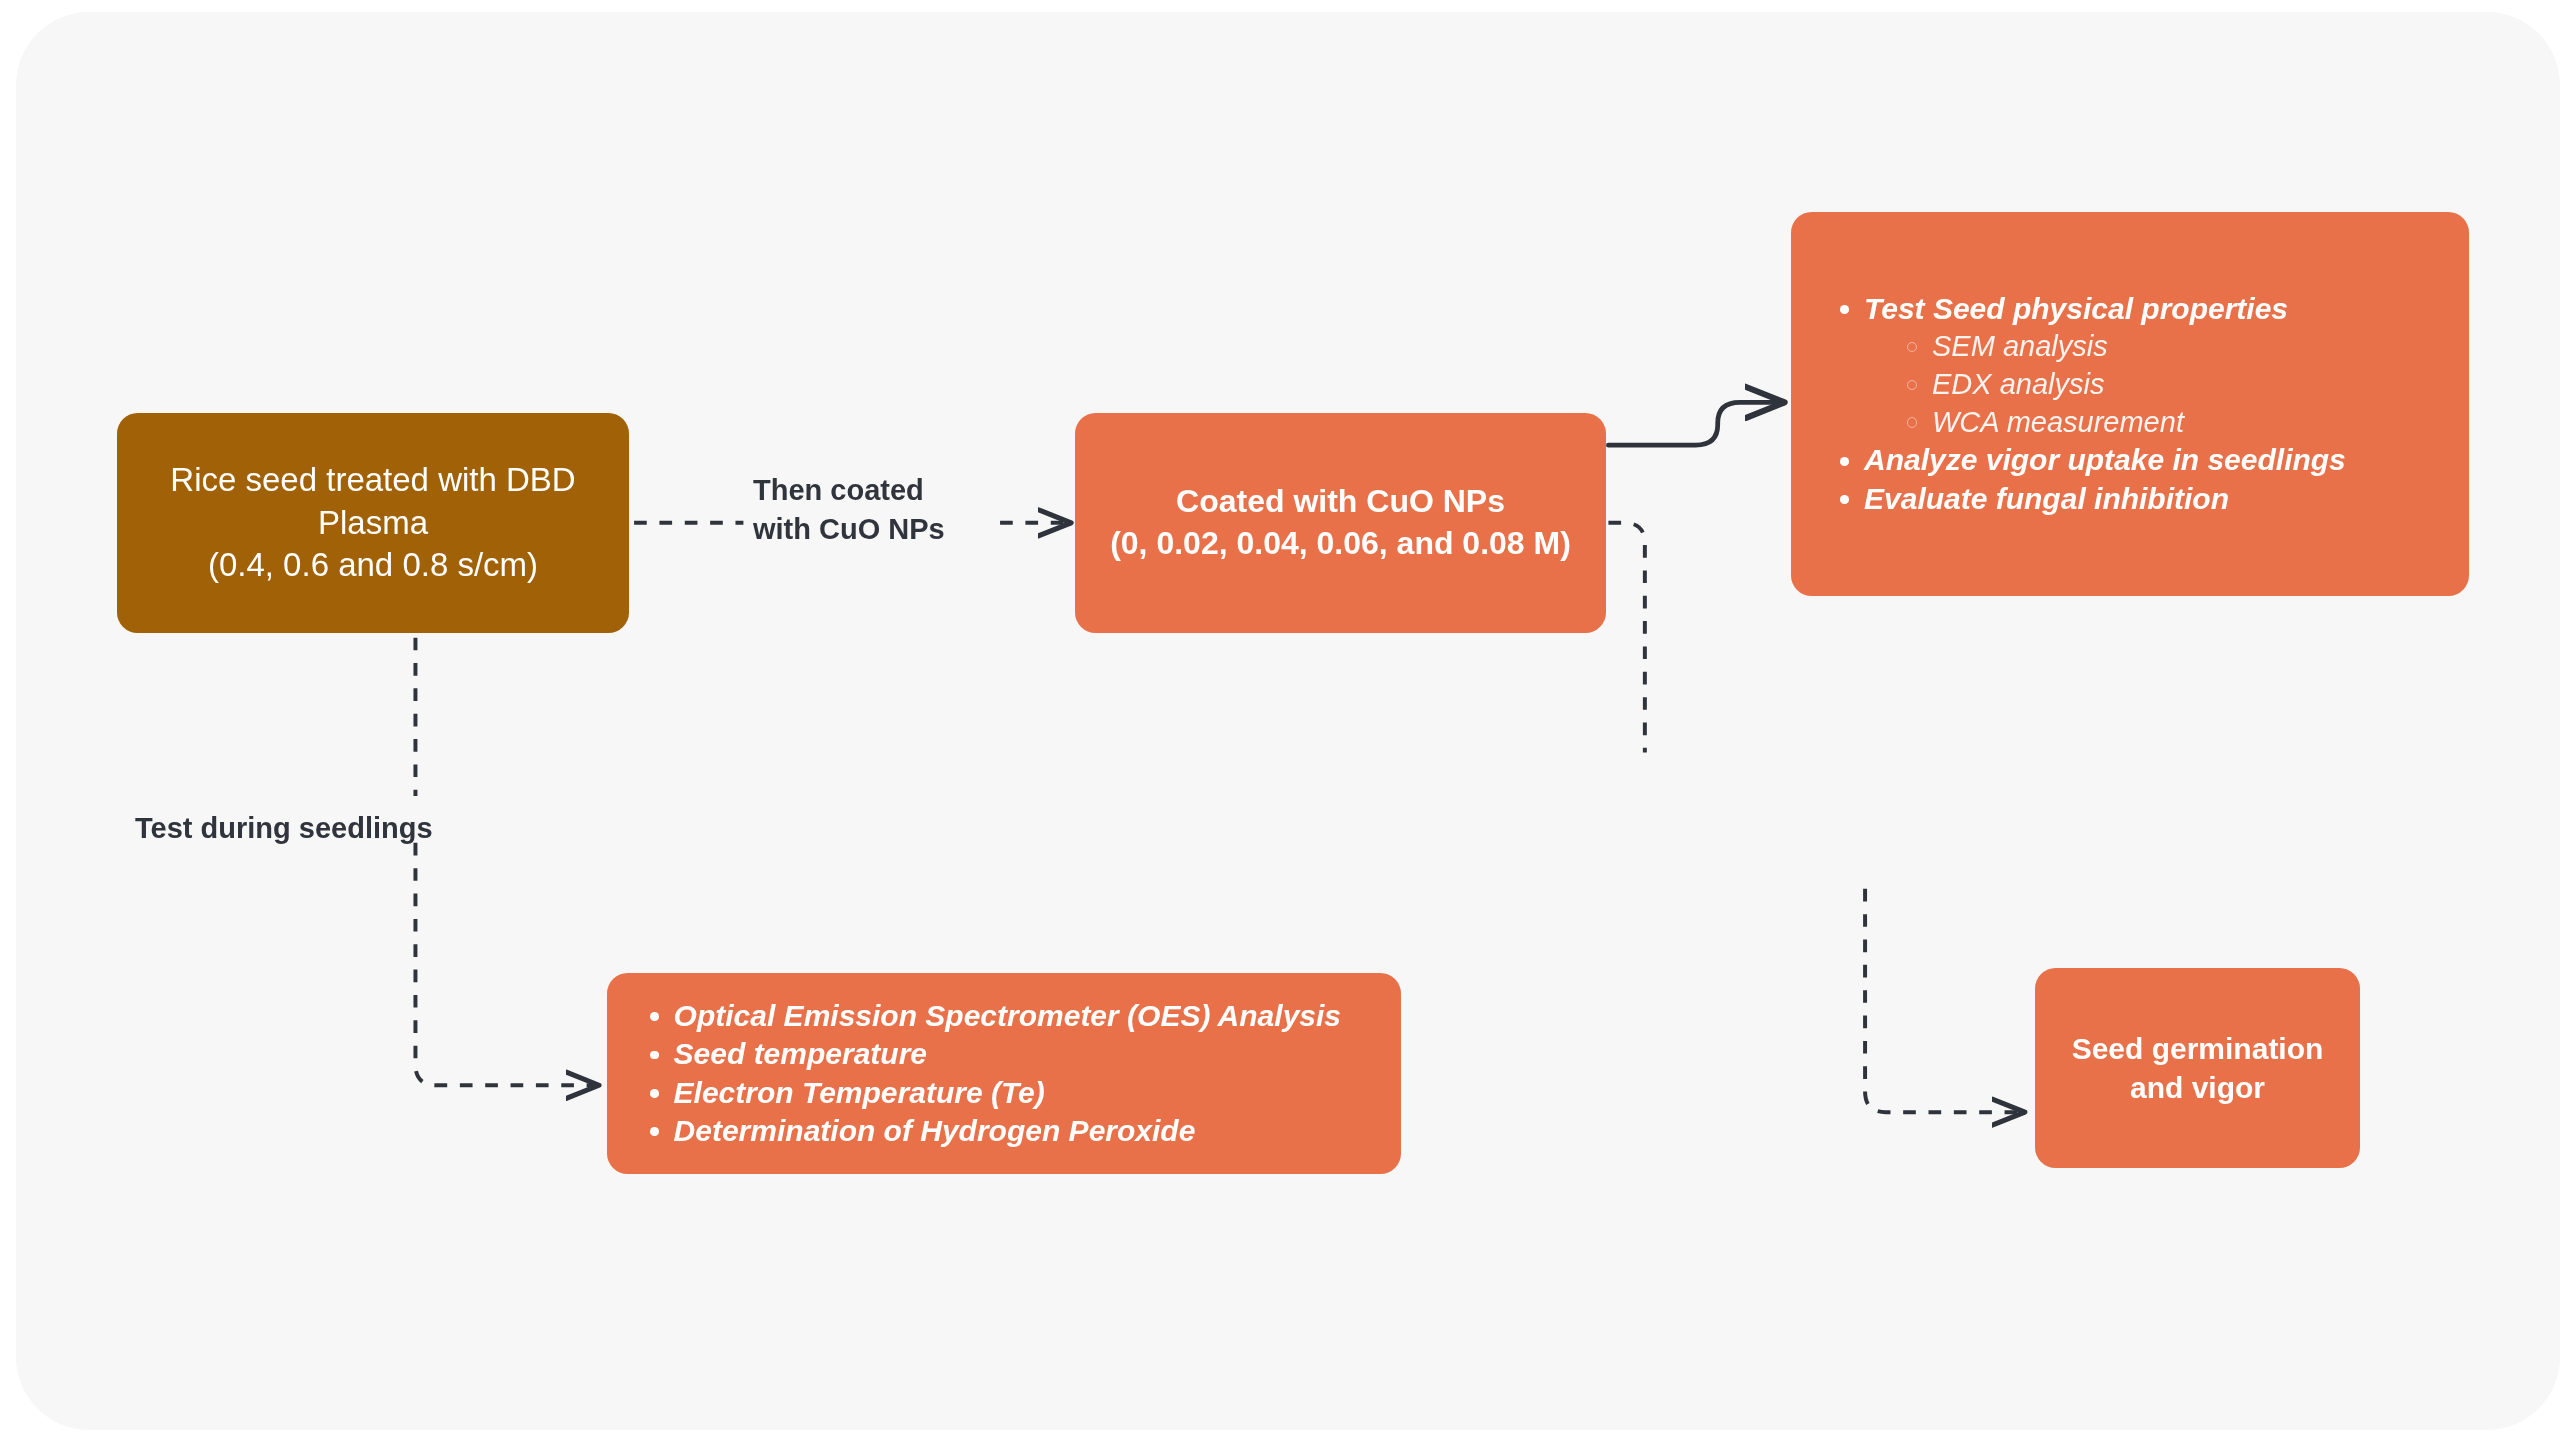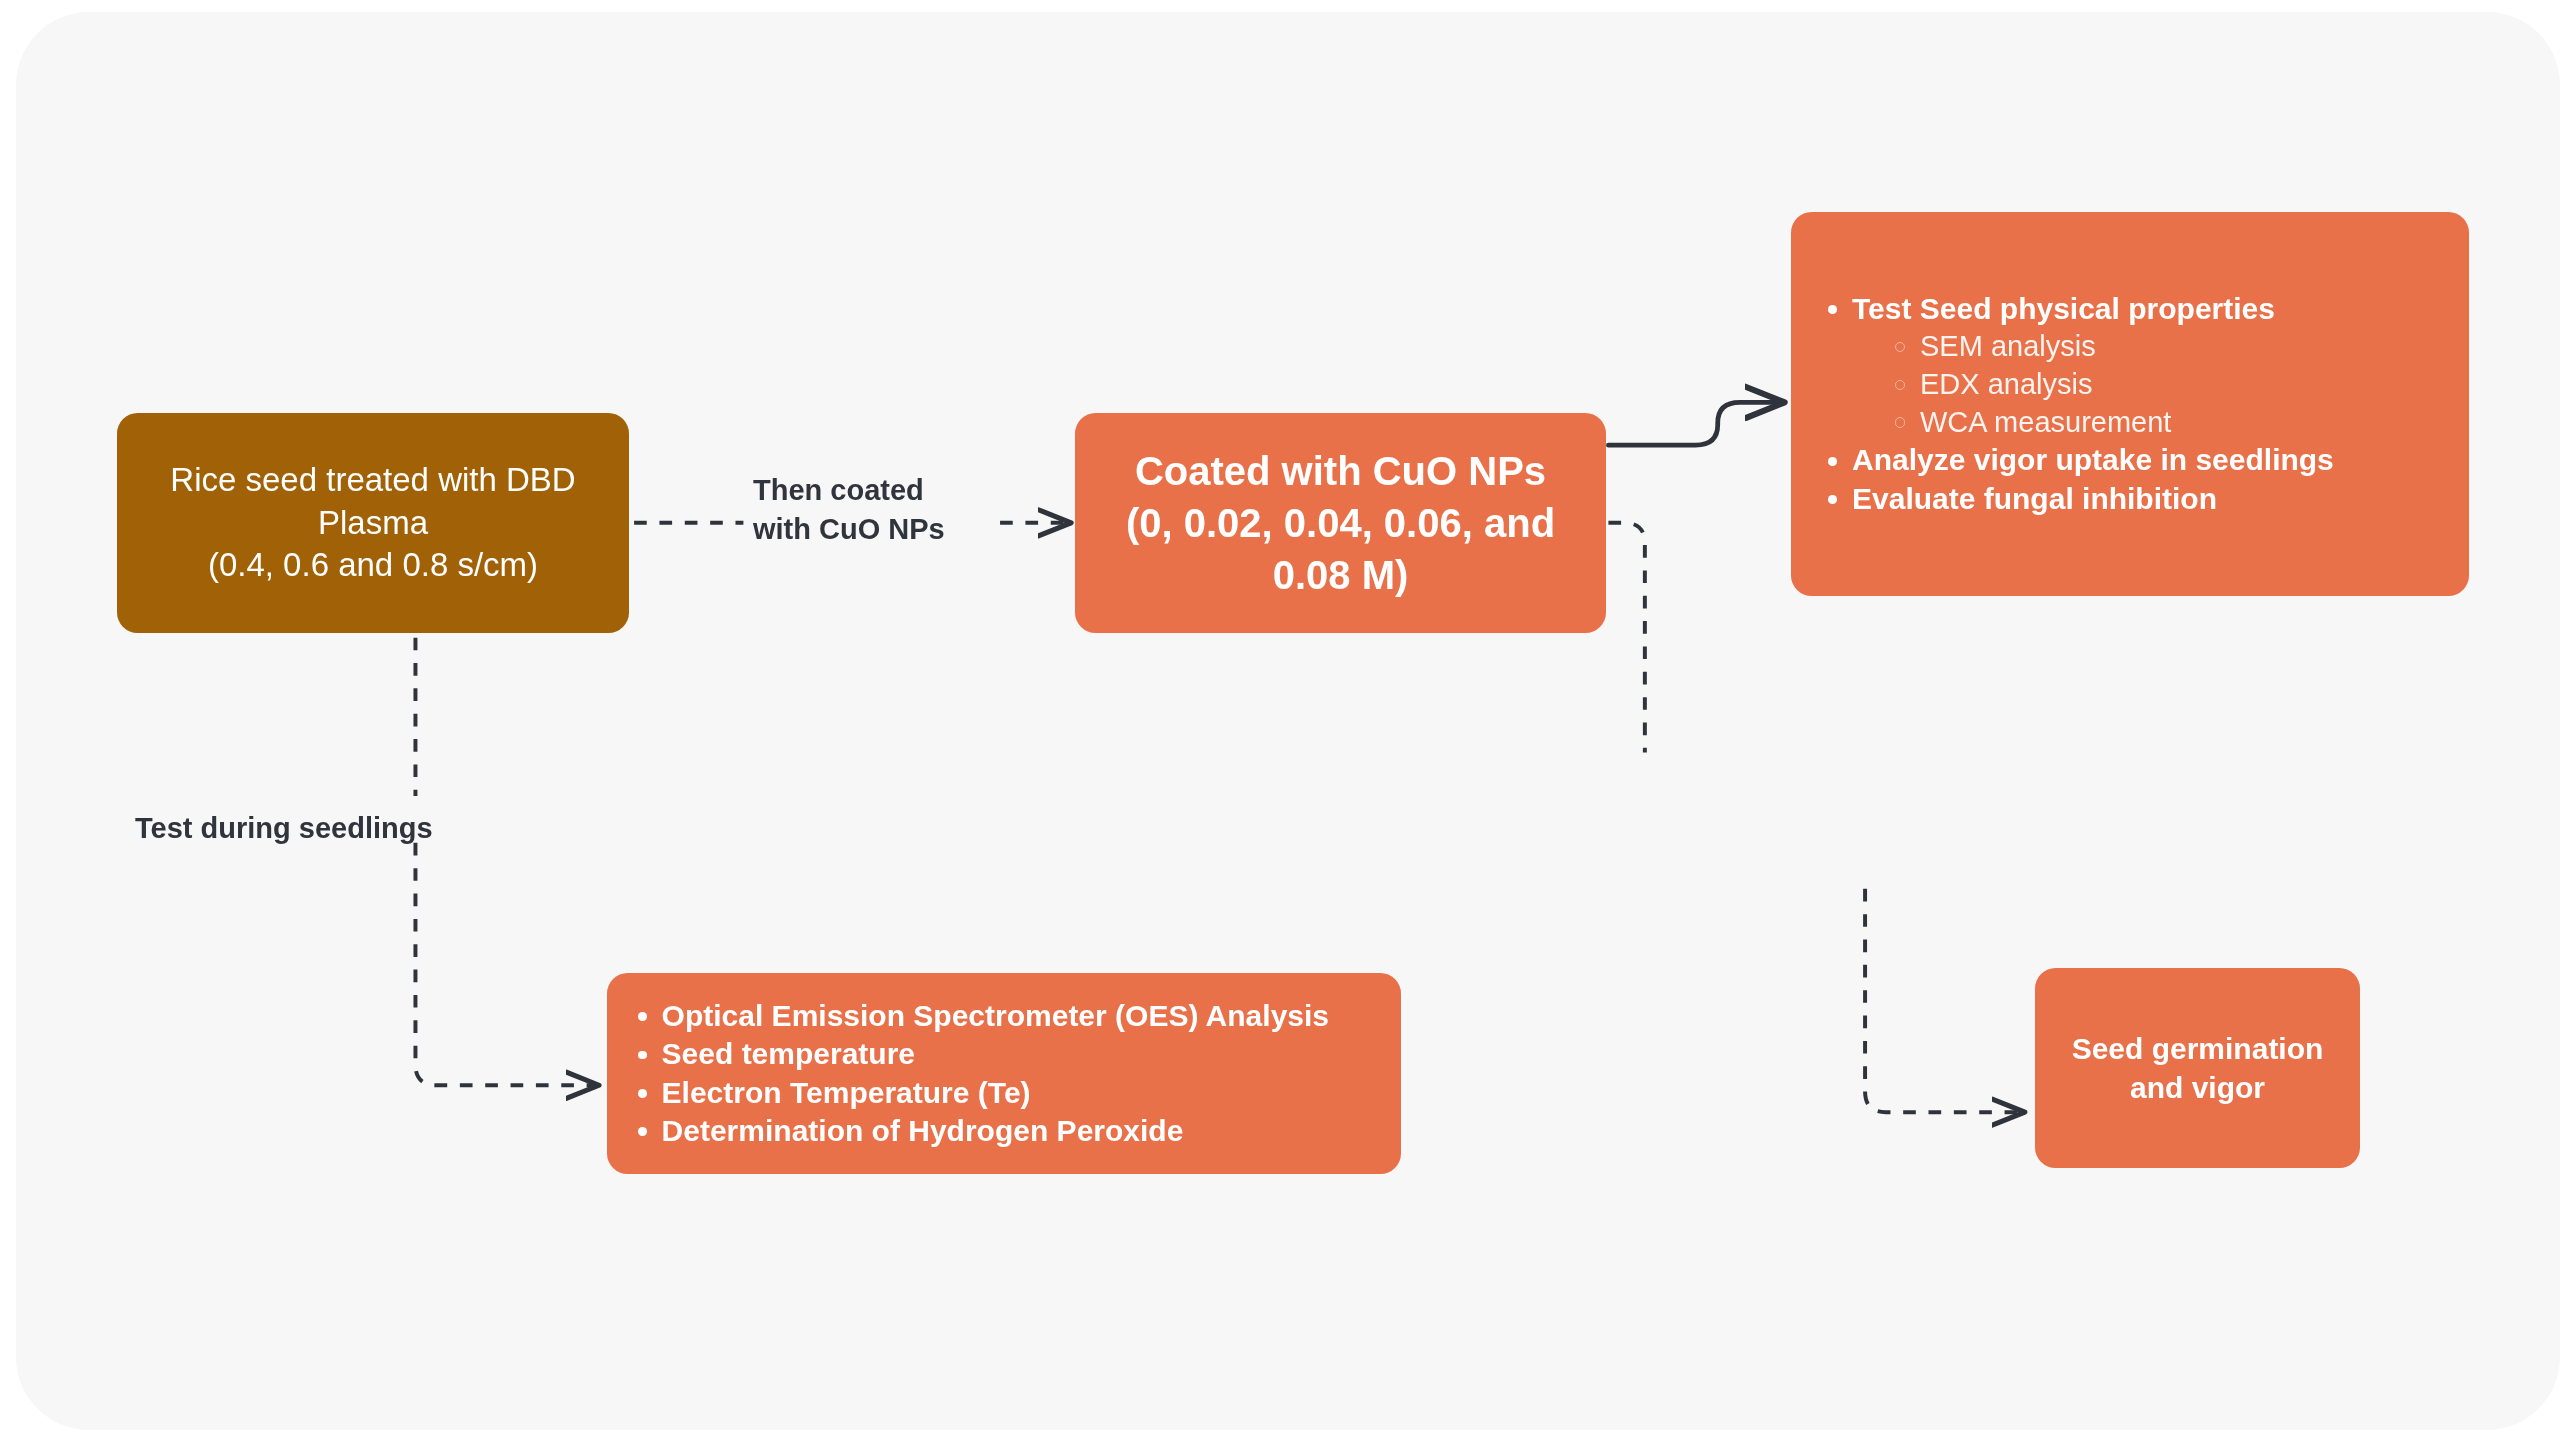--- a/index.html
+++ b/index.html
@@ -66,21 +66,21 @@
   #node-plasma {
     left: 117px; top: 413px; width: 512px; height: 220px;
     padding: 0 24px;
   }
   #node-plasma .node-title { font-size: 33px; }
 
   #node-coated {
     left: 1075px; top: 413px; width: 531px; height: 220px;
     padding: 0 17.4px;
   }
-  #node-coated .node-title { font-size: 40px; text-align: center; }
+  #node-coated .node-title { font-size: 32px; text-align: center; }
 
   #node-germination {
     left: 2035px; top: 968px; width: 325px; height: 200px;
     padding: 0 28px;
   }
   #node-germination .node-title { font-size: 30px; }
 
   #node-analysis {
     left: 1791px; top: 212px; width: 678px; height: 384px;
     justify-content: center;
@@ -89,22 +89,23 @@
 
   #node-oes {
     left: 607px; top: 973px; width: 794px; height: 201px;
     justify-content: center;
     padding: 0 22px 0 20.6px;
   }
 
   
   ul.bullets {
     list-style: none;
-    margin: 4px;
+    margin: 16px;
     padding: 0;
+    font-style: italic;
   }
   ul.bullets > li {
     position: relative;
     padding-left: 30px;
     font-size: 30px;
     font-weight: 700;
     line-height: 1.28;
     color: #ffffff;
   }
   ul.bullets > li > .bullet-dot {

